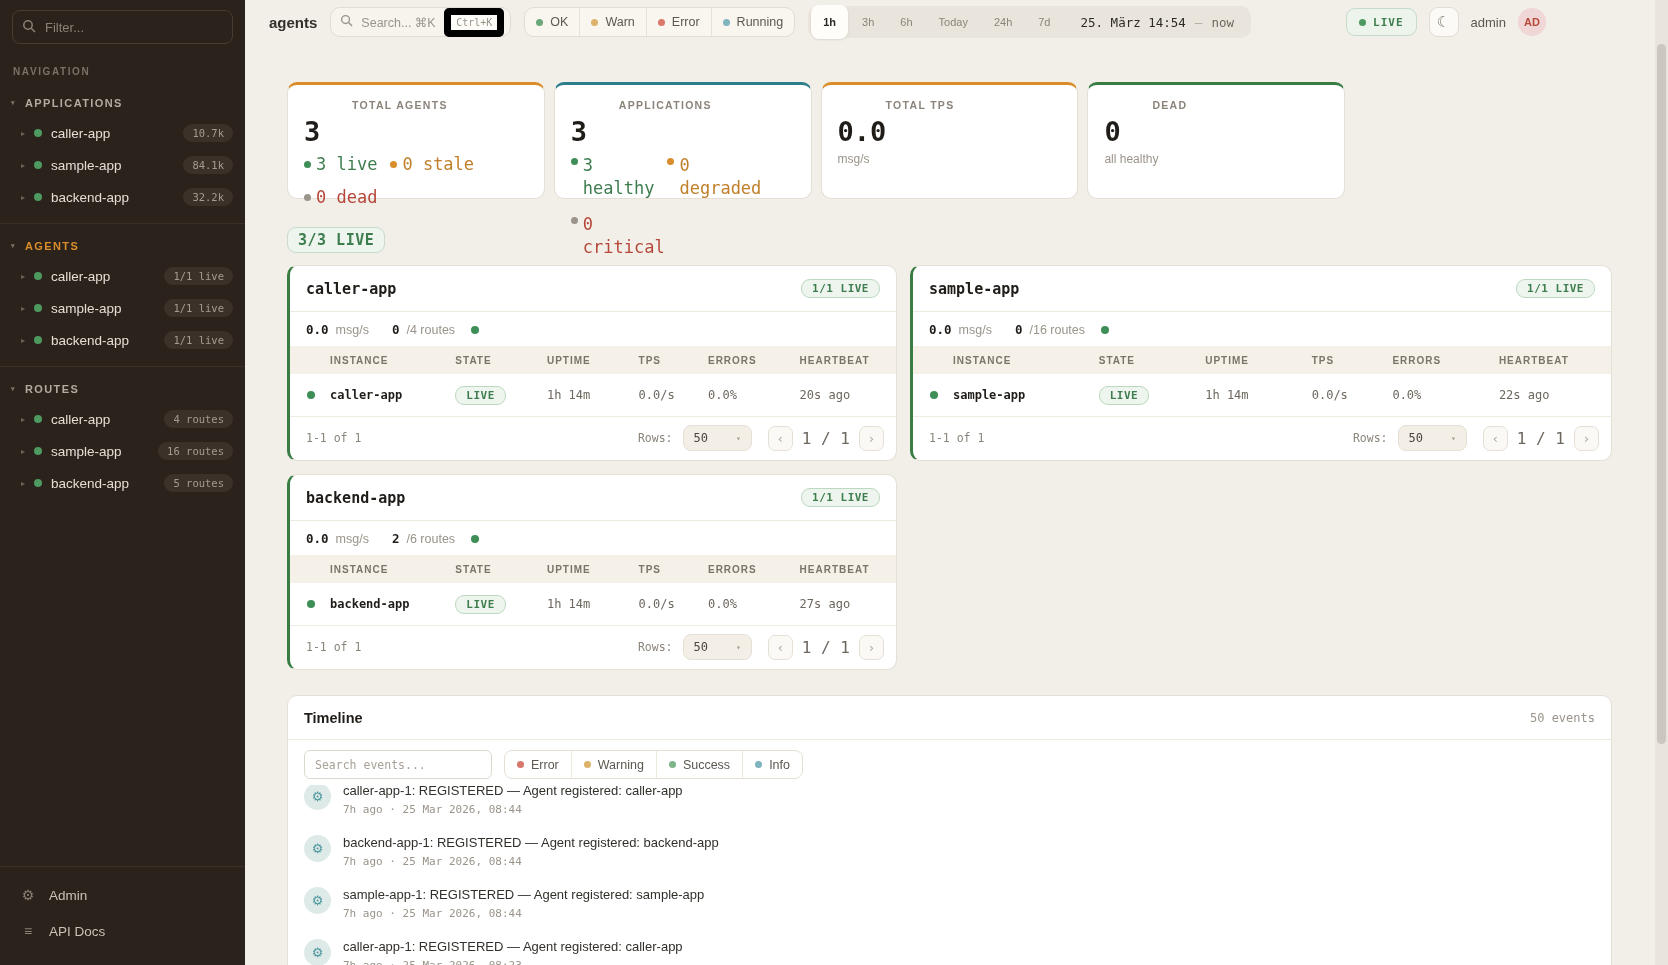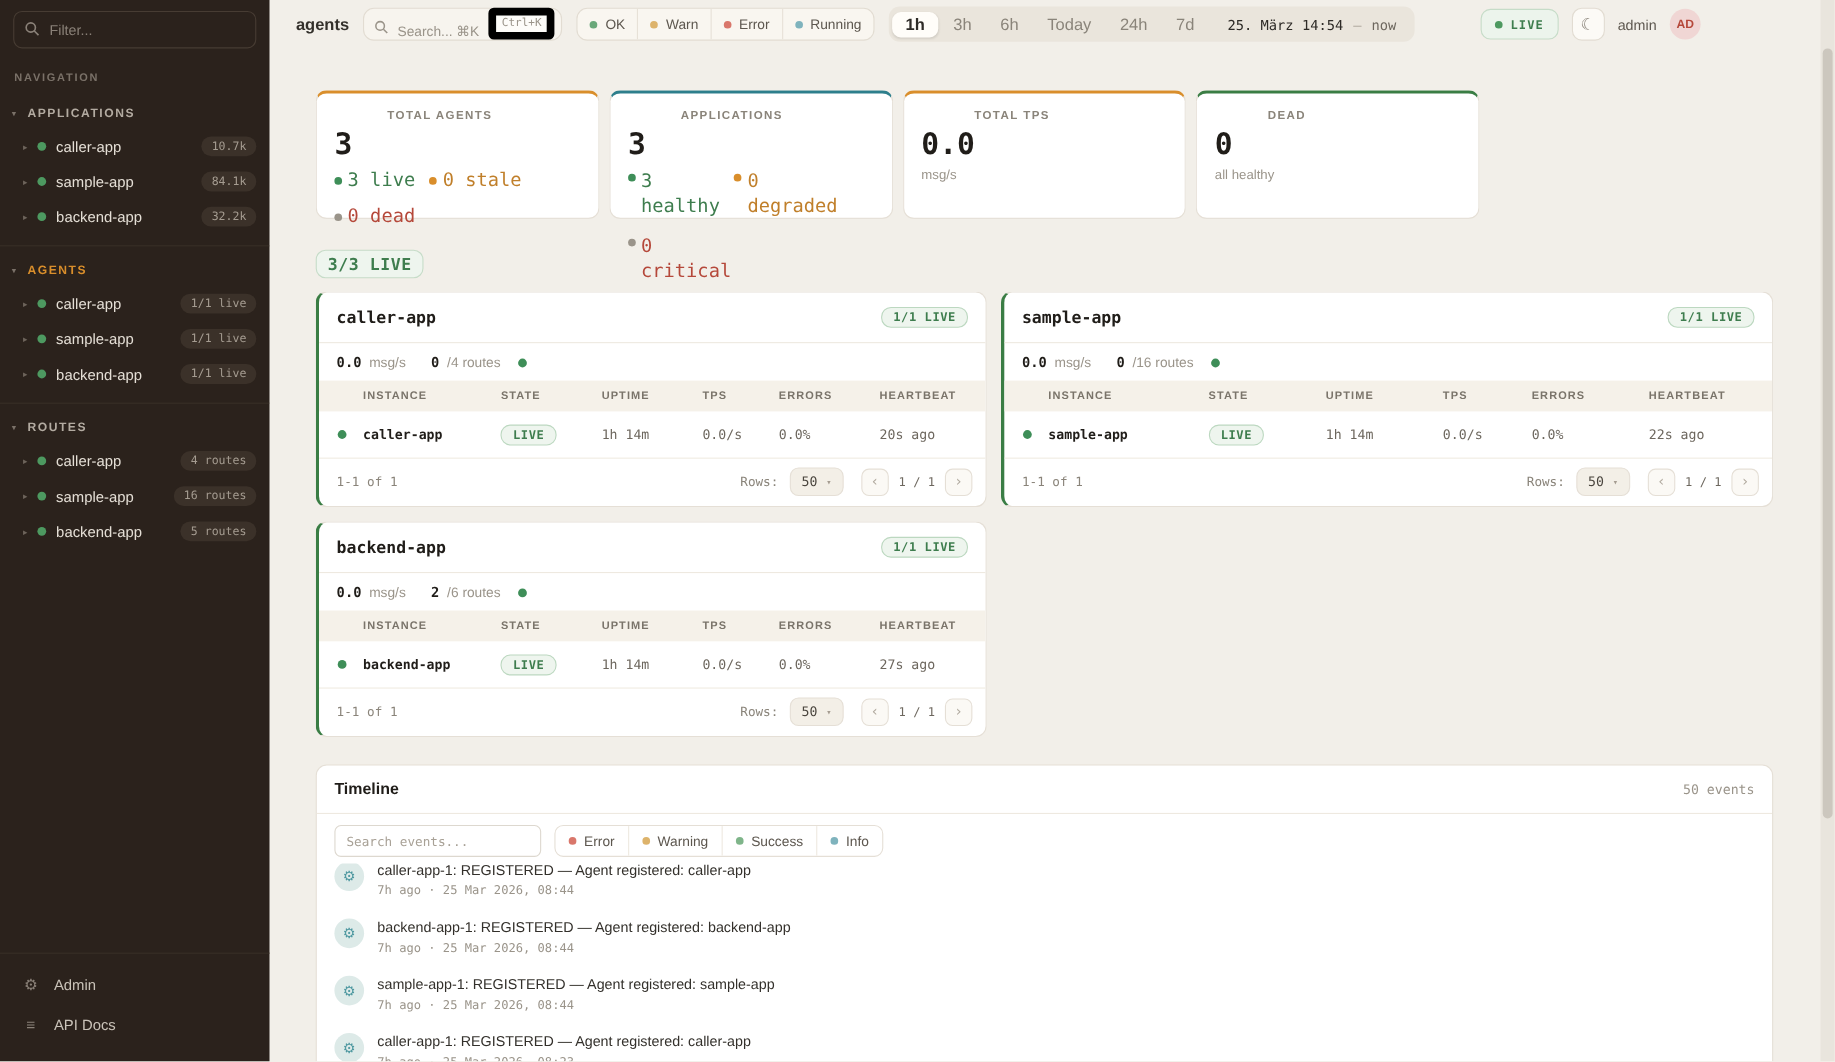--- a/index.html
+++ b/index.html
@@ -27,30 +27,30 @@
   .gdot { width:8px; height:8px; border-radius:50%; background:#4d9960; flex:none; }
   .item-badge { margin-left:auto; background:#3b3129; border-radius:10px; padding:3px 9px; font-family:"DejaVu Sans Mono",monospace; font-size:10.5px; color:#a59c91; }
   .sidebar-footer { border-top:1px solid #392f27; padding:10px 0 16px; }
   .footer-item { display:flex; align-items:center; gap:13px; padding:10px 16px 10px 20px; font-size:13.5px; color:#c9c2b8; cursor:pointer; }
   .footer-icon { color:#8a8178; font-size:14px; width:16px; text-align:center; }
 
   
   .main { flex:1; display:flex; flex-direction:column; position:relative; overflow:hidden; }
   .topbar { height:44px; display:flex; align-items:center; gap:13px; padding:0 122px 0 24px; flex:none; }
   .page-title { font-weight:bold; font-size:15px; color:#33302b; }
-  .search-box { display:flex; align-items:flex-end; gap:8px; background:#f7f4ee; border:1px solid #e2dcd2; border-radius:10px; height:30px; padding:0 6px 0 9px; width:181px; cursor:text; }
+  .search-box { display:flex; align-items:center; gap:8px; background:#f7f4ee; border:1px solid #e2dcd2; border-radius:10px; height:30px; padding:0 6px 0 9px; width:181px; cursor:text; }
   .search-ph { flex:1; color:#9a948a; font-size:12.5px; white-space:nowrap; overflow:hidden; }
   .kbd { border:7px solid #000000; background:#fdfcf9; border-radius:5px; font-family:"DejaVu Sans Mono",monospace; font-size:10px; color:#9a948a; padding:2px 5px; }
   .chip-group { display:flex; border:1px solid #e2dcd2; border-radius:10px; background:#f9f6f0; overflow:hidden; height:30px;justify-content:space-between; }
   .chip { display:flex; align-items:center; gap:7px; padding:0 11px; font-size:12.5px; color:#5d574f; border-left:1px solid #e7e1d7; cursor:pointer; }
   .chip:first-child { border-left:none; }
   .cdot { width:7px; height:7px; border-radius:50%; flex:none; }
   .c-ok{background:#6aa87a;} .c-warn{background:#ddb36b;} .c-error{background:#d9776b;} .c-running{background:#7fb3bd;} .c-success{background:#7fb58a;}
   .time-group { display:flex; align-items:center; background:#eae5dc; border-radius:10px; height:32px; padding:3px; gap:2px; }
-  .time-btn { padding:0 12px; height:23px; display:flex; align-items:center; border-radius:8px; font-size:15px; color:#8a847a; cursor:pointer; }
+  .time-btn { padding:0 12px; height:34px; display:flex; align-items:center; border-radius:8px; font-size:11px; color:#8a847a; cursor:pointer; }
   .time-btn.active { background:#fffdf9; color:#2e2b27; font-weight:bold; box-shadow:0 1px 2px rgba(0,0,0,.10); }
   .time-date { display:flex; align-items:center; gap:9px; padding:0 14px 0 16px; font-family:"DejaVu Sans Mono",monospace; font-size:12.5px; color:#2e2b27; }
   .date-sep { color:#b0a99e; }
   .date-now { color:#6d675e; }
   .topbar-right { margin-left:auto; display:flex; align-items:center; gap:12px; }
   .live-pill { display:flex; align-items:center; gap:7px; border:1px solid #c6dcc8; background:#ecf4ec; border-radius:9px; height:28px; padding:0 12px; font-family:"DejaVu Sans Mono",monospace; font-size:11px; font-weight:bold; letter-spacing:1px; color:#3e7d4e; }
   .ldot { width:7px; height:7px; border-radius:50%; background:#4d9960; }
   .moon-btn { width:30px; height:30px; border:1px solid #e2dcd2; background:#fcfaf6; border-radius:9px; display:flex; align-items:center; justify-content:center; color:#8a847a; font-size:15px; cursor:pointer; }
   .user-name { font-size:13px; color:#5d574f; }
   .avatar { width:28px; height:28px; border-radius:50%; background:#f0d6d4; color:#b5483a; font-size:11px; font-weight:bold; display:flex; align-items:center; justify-content:center; cursor:pointer; }
@@ -85,25 +85,25 @@
   .app-stats { display:flex; align-items:center; gap:7px; padding:10px 16px 9px; font-size:12.5px; color:#9a948a; }
   .as-value { font-family:"DejaVu Sans Mono",monospace; font-weight:bold; color:#201d19; }
   .as-gap { width:9px; }
   .as-dot { width:8px; height:8px; background:#3e8e58; border-radius:50%; margin-left:9px; }
   .tbl-head, .tbl-row { display:grid; grid-template-columns:40px 1.3fr .95fr .95fr .72fr .95fr 1fr; align-items:center; }
   .tbl-head { height:28px; background:#f5f1e9; font-size:10px; font-weight:bold; letter-spacing:1px; color:#7a746a; }
   .tbl-row { height:43px; border-bottom:1px solid #f0ebe2; font-family:"DejaVu Sans Mono",monospace; font-size:12px; color:#6d675e; }
   .cell-instance { font-weight:bold; color:#201d19; }
   .row-dot { width:8px; height:8px; background:#3e8e58; border-radius:50%; margin-left:17px; }
   .app-footer { display:flex; align-items:center; padding:8px 12px 9px 16px; font-family:"DejaVu Sans Mono",monospace; font-size:11.5px; color:#8a847a; }
-  .rows-select { display:flex; align-items:center; gap:8px; background:#f3efe7; border:1px solid #e5dfd6; border-radius:8px; padding:5px 10px; margin-left:10px; color:#4a453e; font-size:12px; cursor:pointer; }
+  .rows-select { display:flex; align-items:center; gap:28px; background:#f3efe7; border:1px solid #e5dfd6; border-radius:8px; padding:5px 10px; margin-left:10px; color:#4a453e; font-size:12px; cursor:pointer; }
   .sel-caret { font-size:8px; color:#a59c91; }
   .pager { display:flex; align-items:center; gap:9px; margin-left:16px; }
   .pg-btn { width:25px; height:25px; border:1px solid #e5dfd6; border-radius:7px; background:#fbf9f5; display:flex; align-items:center; justify-content:center; color:#b0a99e; font-size:13px; cursor:pointer; }
-  .pg-info { color:#6d675e; font-size:11px;text-align:right; }
+  .pg-info { color:#6d675e; font-size:16px;text-align:right; }
   .f-spacer { margin-left:auto; }
 
   
   .timeline-card { background:#fff; border:1px solid #e5dfd6; border-radius:10px; margin-top:25px; height:560px; overflow:hidden; }
   .tl-header { display:flex; justify-content:space-between; align-items:center; padding:14px 16px 13px; border-bottom:1px solid #eee9e0; }
   .tl-title { font-weight:bold; font-size:14.5px; color:#201d19; }
   .tl-count { font-family:"DejaVu Sans Mono",monospace; font-size:12px; color:#9a948a; }
   .tl-toolbar { display:flex; gap:12px; padding:10px 16px 6px; }
   .tl-search { width:188px; height:29px; border:1px solid #ddd8cf; border-radius:6px; padding:0 10px; font-family:"DejaVu Sans Mono",monospace; font-size:11.5px; color:#6d675e; background:#fff; outline:none; }
   .tl-search::placeholder { color:#a8a196; }

